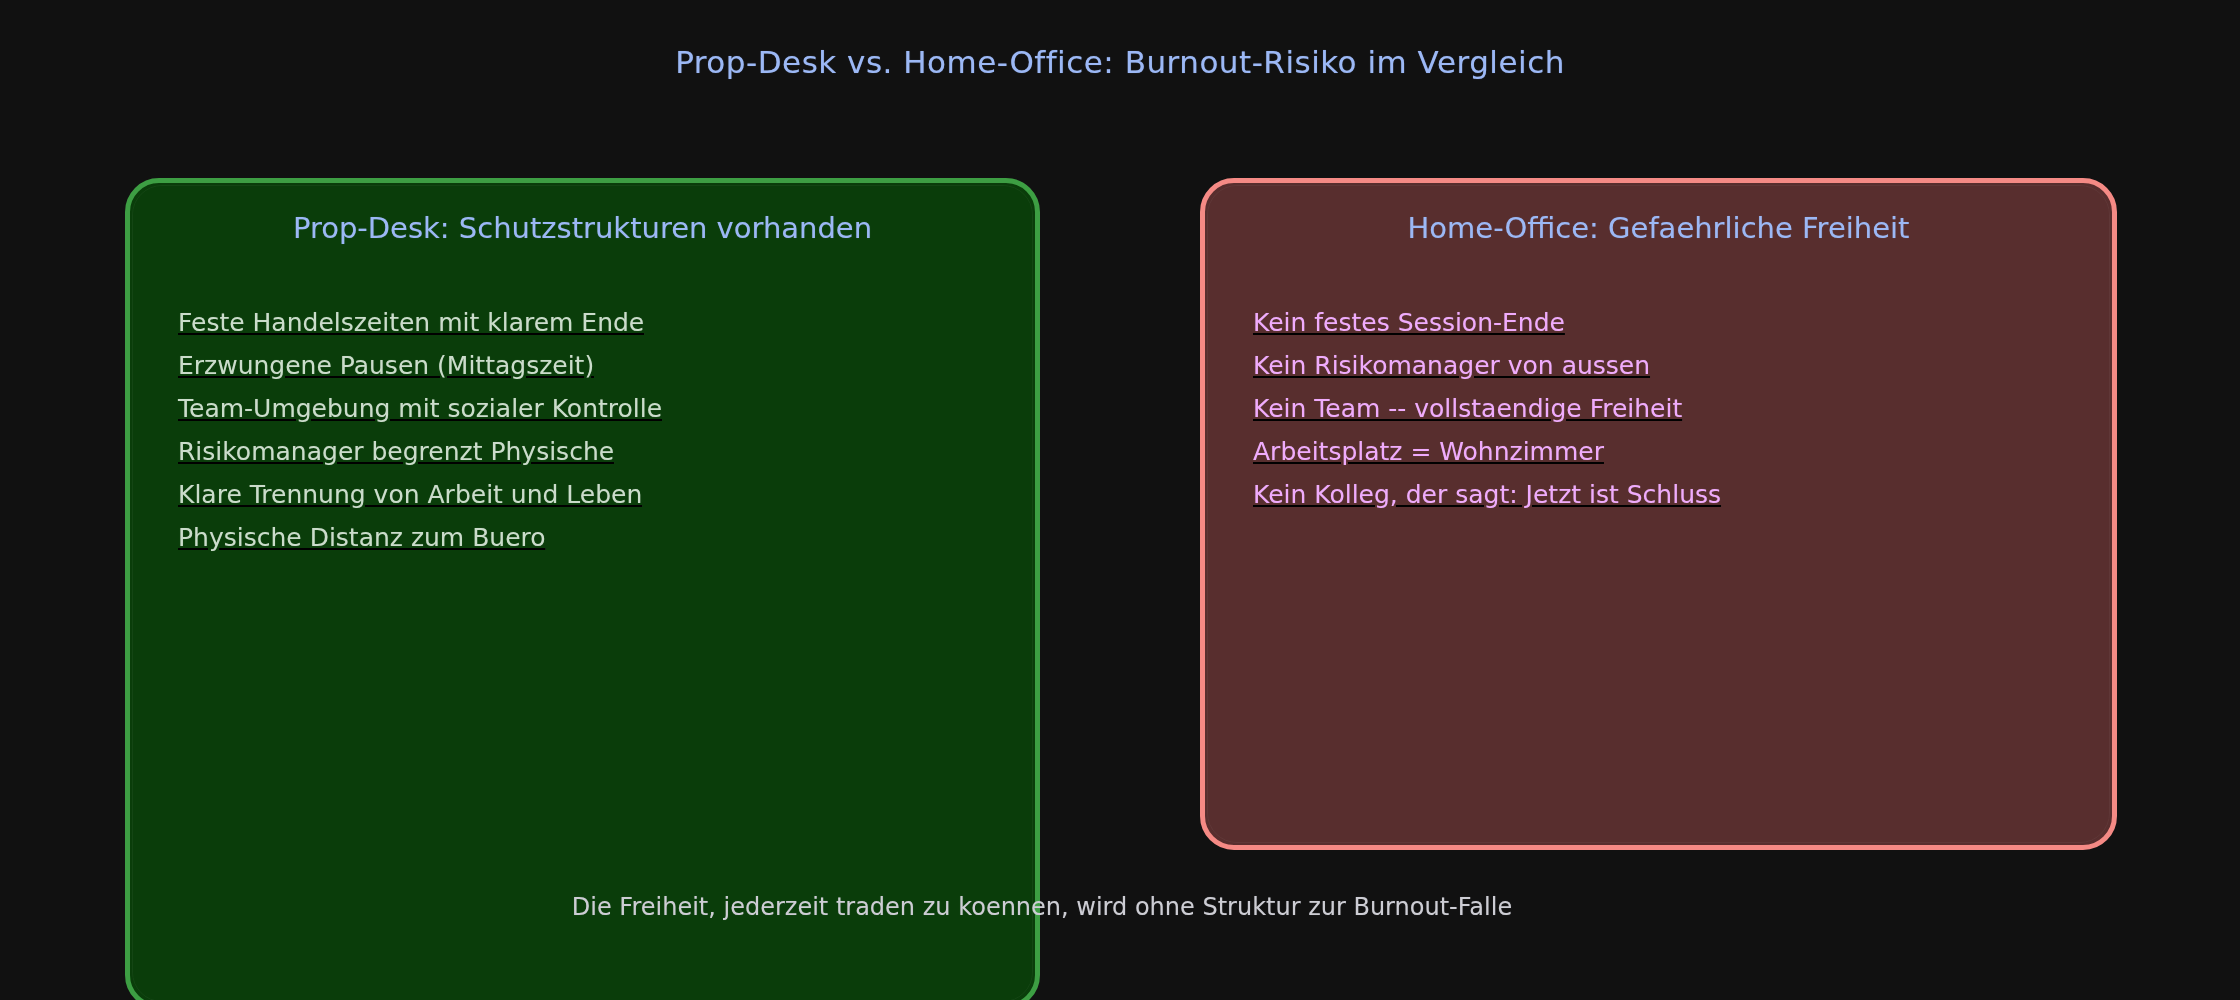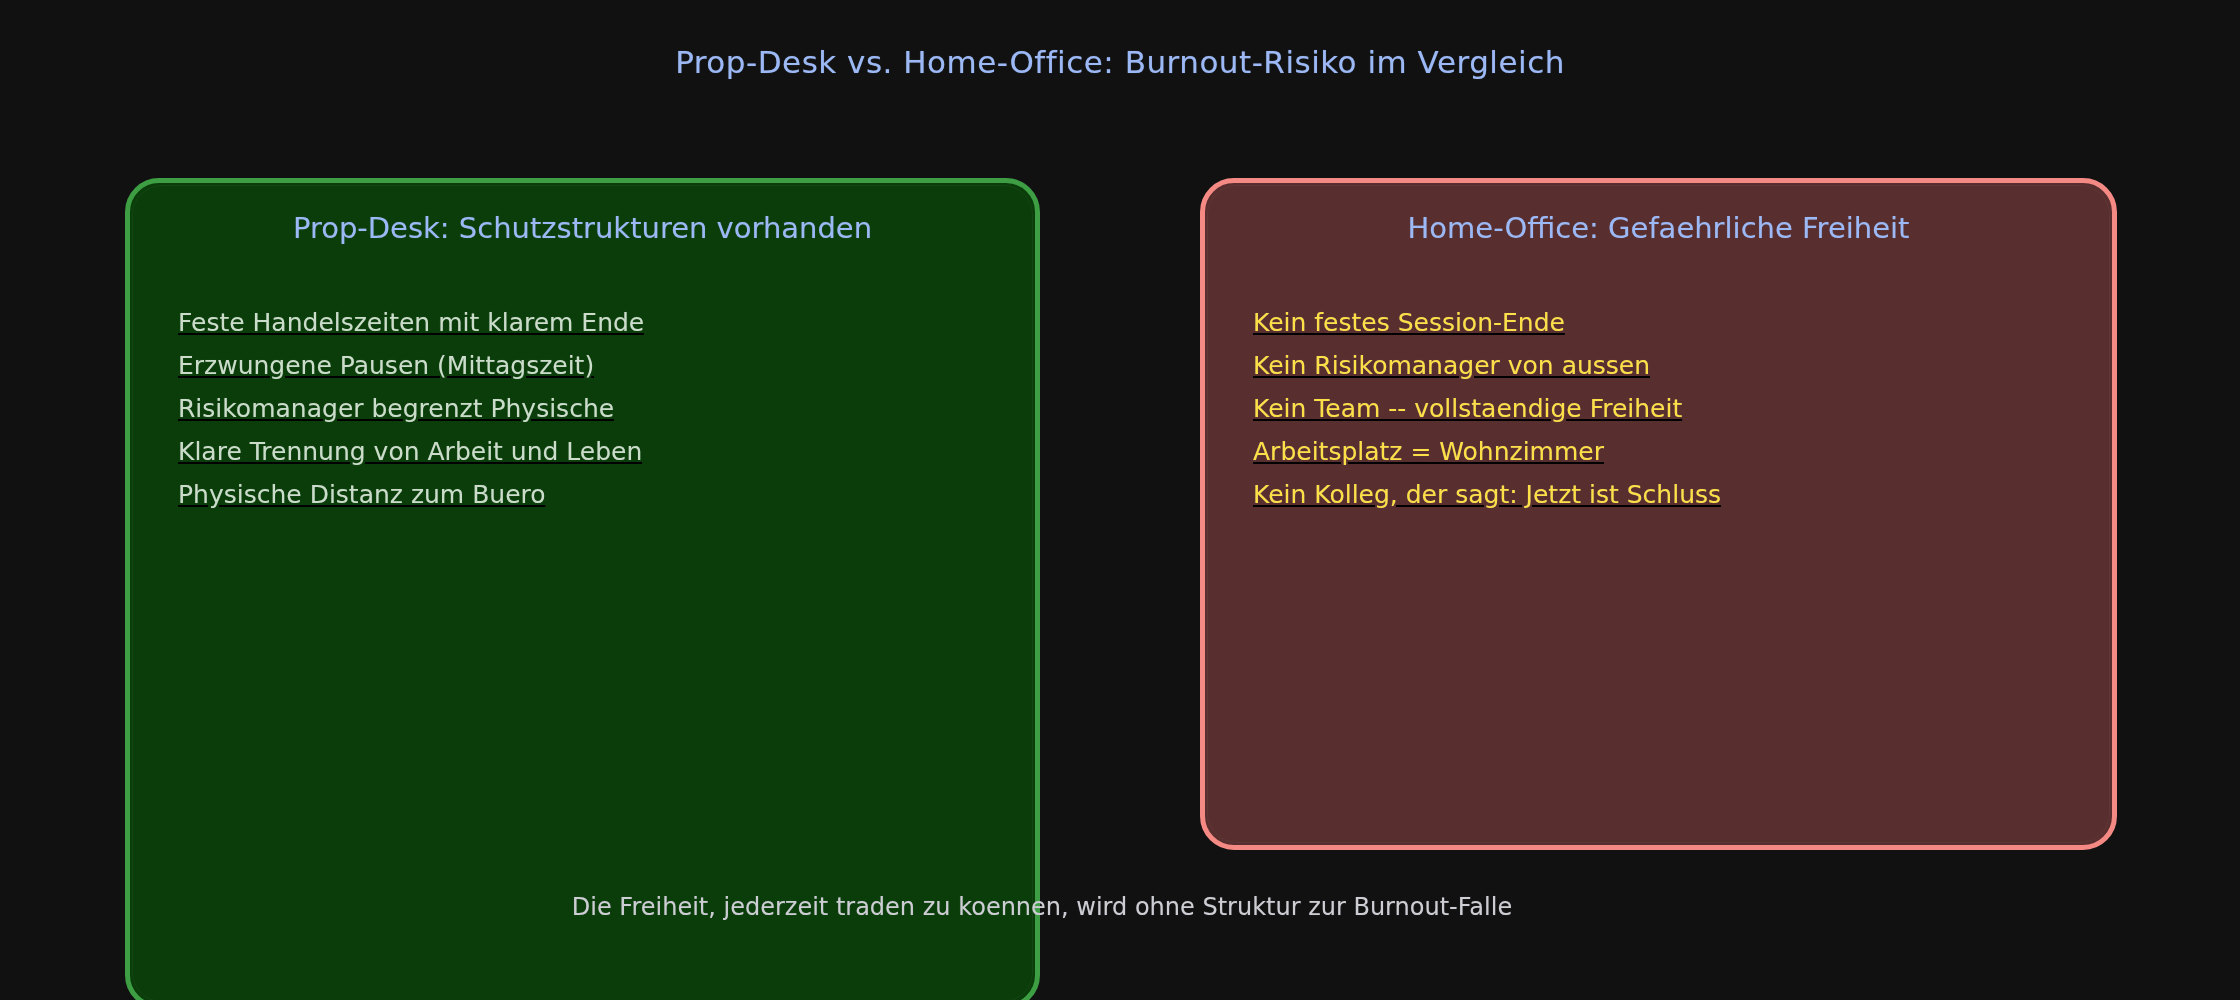--- a/index.html
+++ b/index.html
@@ -91,21 +91,21 @@
     top: 118px;
     right: 24px;
     margin: 0;
     padding: 0;
     list-style: none;
     text-decoration: underline;
   }
   .panel-list li {
     font-size: 25px;
     line-height: 43px;
-    color: #fde047;
+    color: #f0abfc;
     white-space: nowrap;
     text-shadow: 0 0 1px rgba(207,214,232,0.3);
   }
   #panel-left .panel-list li {
     color: #cbdccb;
     text-shadow: 0 0 1px rgba(203,220,203,0.3);
   }
 
   
   .footer-caption {
@@ -125,20 +125,21 @@
 
 <div id="stage">
 
   <div class="page-title">Prop-Desk vs. Home-Office: Burnout-Risiko im Vergleich</div>
 
   <div class="panel" id="panel-left">
     <div class="panel-header">Prop-Desk: Schutzstrukturen vorhanden</div>
     <ul class="panel-list">
       <li>Feste Handelszeiten mit klarem Ende</li>
       <li>Erzwungene Pausen (Mittagszeit)</li>
+      <li>Team-Umgebung mit sozialer Kontrolle</li>
       <li>Risikomanager begrenzt Physische</li>
       <li>Klare Trennung von Arbeit und Leben</li>
       <li>Physische Distanz zum Buero</li>
     </ul>
   </div>
 
   <div class="panel" id="panel-right">
     <div class="panel-header">Home-Office: Gefaehrliche Freiheit</div>
     <ul class="panel-list">
       <li>Kein festes Session-Ende</li>

